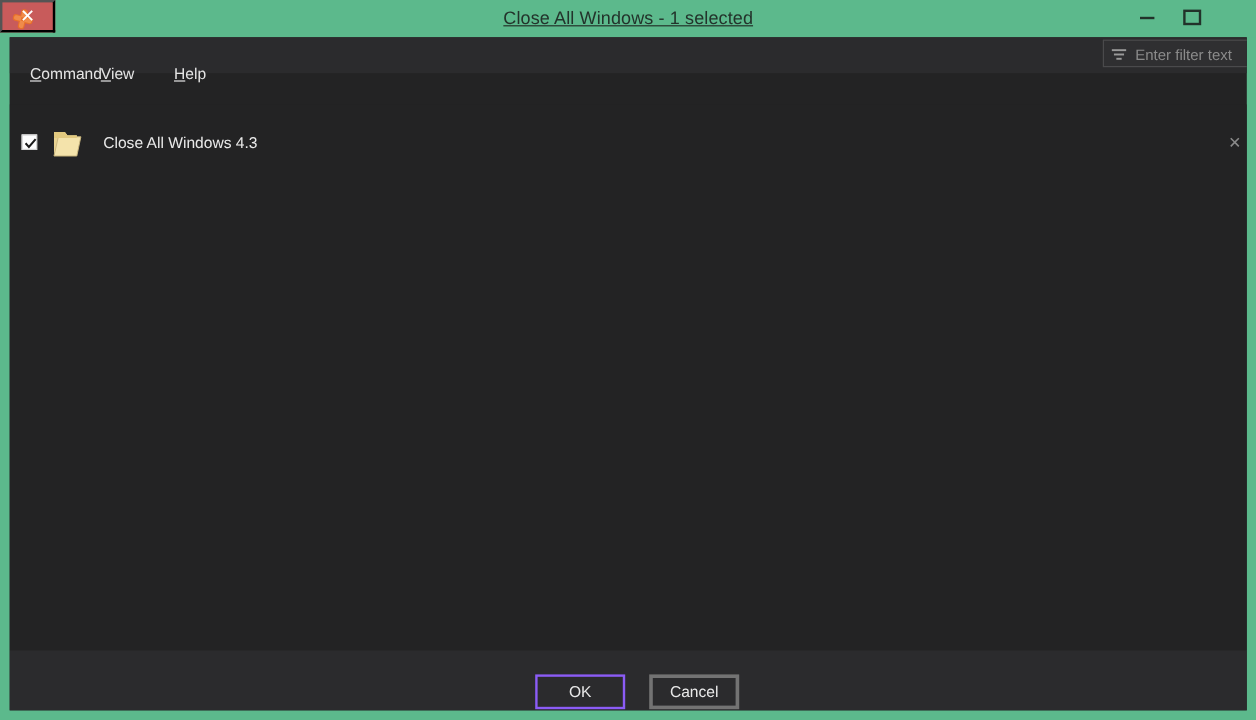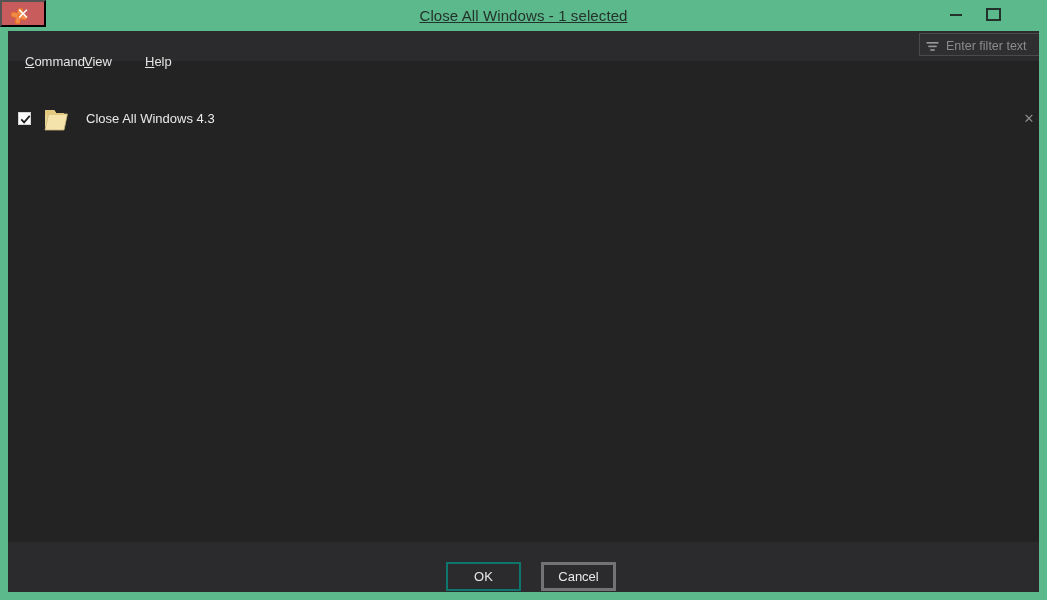--- a/index.html
+++ b/index.html
@@ -250,21 +250,21 @@
     background: transparent;
     font-size: 13px;
     font-family: "Liberation Sans", sans-serif;
     color: #e9e9e9;
     cursor: default;
     box-sizing: border-box;
     padding: 0;
   }
   #btn-ok {
     left: 438px;
-    border: 2px solid #0f766e;
+    border: 2px solid #8b5cf6;
   }
   #btn-cancel {
     left: 533px;
     border: 3px solid #737373;
   }
 </style>
 </head>
 <body>
 
 <div id="window-frame">

